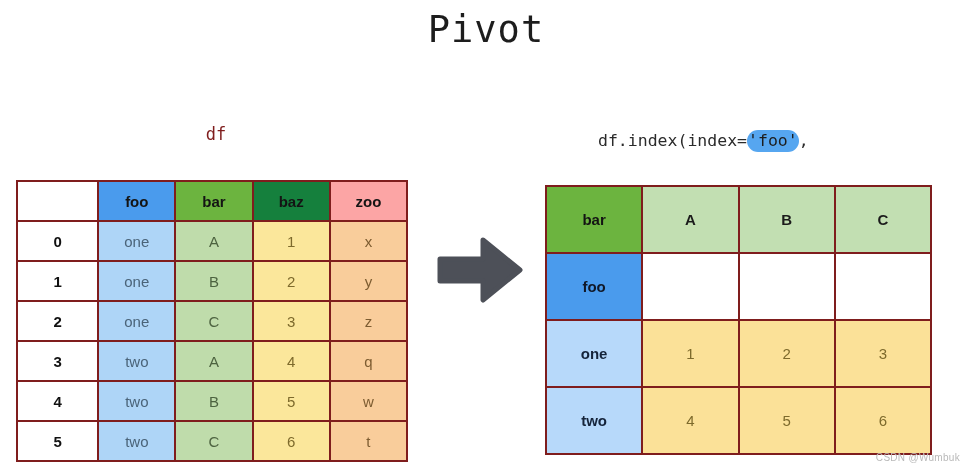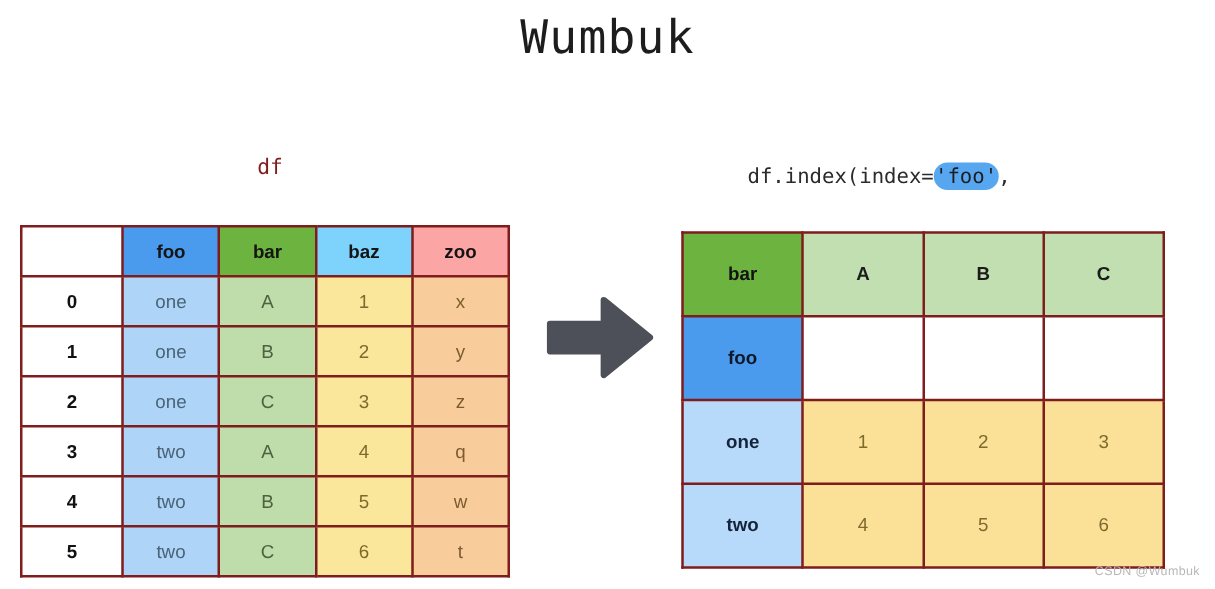--- a/index.html
+++ b/index.html
@@ -99,21 +99,21 @@
   .col-data { width: 77px; }
 
   .df-table .hdr {
     font-weight: bold;
     font-size: 15px;
     color: #141414;
   }
   .df-table .hdr-blank  { background: #ffffff; }
   .df-table .hdr-foo    { background: #4a9bed; }
   .df-table .hdr-bar    { background: #6cb43f; }
-  .df-table .hdr-baz    { background: #7dd3fc; }
+  .df-table .hdr-baz    { background: #15803d; }
   .df-table .hdr-zoo    { background: #fca5a5; }
 
   .df-table .idx {
     background: #ffffff;
     font-weight: bold;
     color: #111111;
     font-size: 15px;
   }
   .df-table .c-foo { background: #aed5f7; color: #4a6378; }
   .df-table .c-bar { background: #bfdcab; color: #4d6340; }
@@ -169,21 +169,21 @@
     bottom: 8px;
     font-family: "Liberation Sans", sans-serif;
     font-size: 10px;
     color: #b9b9b9;
     letter-spacing: 0.3px;
   }
 </style>
 </head>
 <body>
 
-<div class="page-title">Wumbuk</div>
+<div class="page-title">Pivot</div>
 
 <div class="df-caption">df</div>
 
 <div class="code-block">
   <span class="code-line"><span>df.index(index=</span><span class="hl hl-blue">'foo'</span><span>,</span></span>
   <span class="code-line"><span>         columns=</span><span class="hl hl-green">'bar'</span><span>,</span></span>
   <span class="code-line"><span>         values=</span><span class="hl hl-gold">'baz'</span><span>)</span></span>
 </div>
 
 <div class="arrow-wrap">

